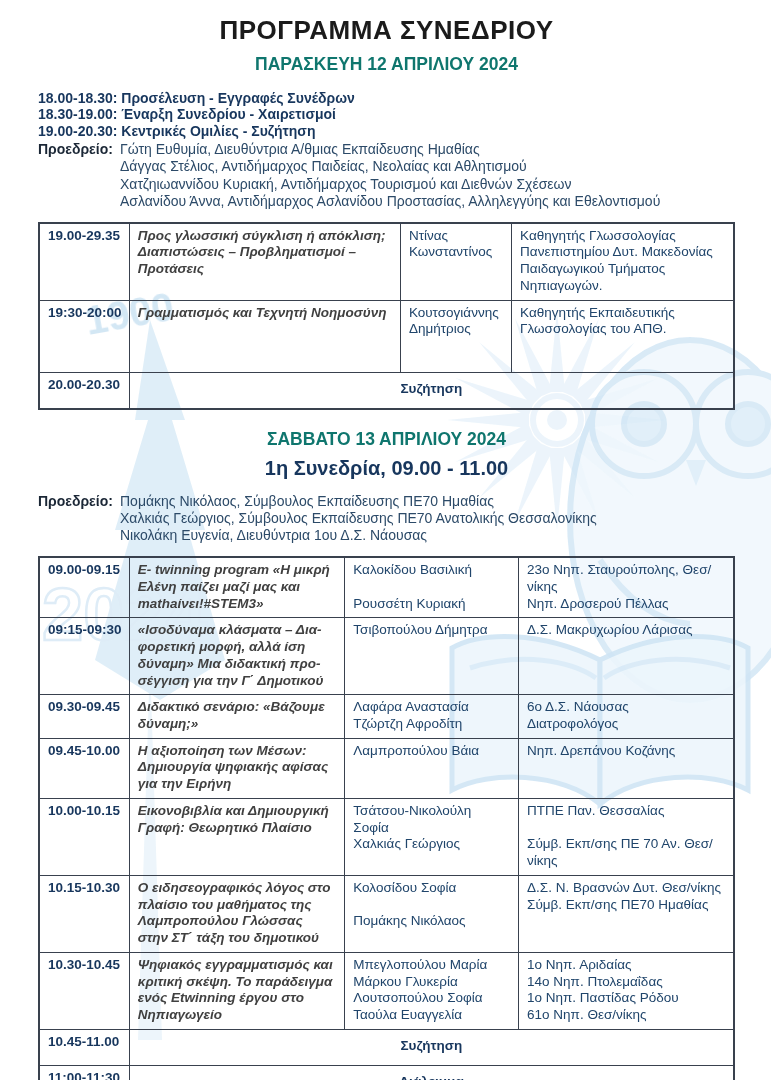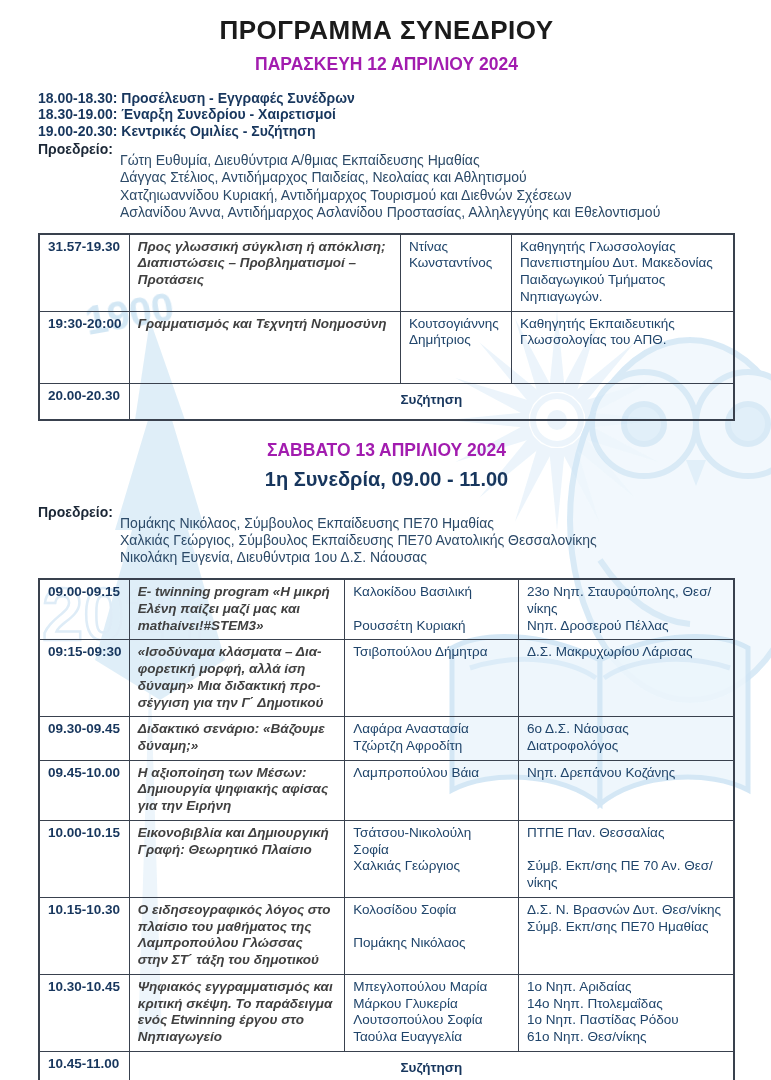--- a/index.html
+++ b/index.html
@@ -10,32 +10,32 @@
   }
   
   .watermark{position:absolute;top:0;left:0;width:771px;height:1080px;z-index:0;pointer-events:none;}
   
   .page{position:relative;z-index:1;padding:16px 36px 0 38px;}
   .page-title{
     text-align:center;font-size:26px;font-weight:bold;color:#1b1b1b;
     letter-spacing:.5px;line-height:1.1;
   }
   .date-heading{
-    text-align:center;font-size:17.5px;font-weight:bold;color:#a21caf;
+    text-align:center;font-size:17.5px;font-weight:bold;color:#0f766e;
     margin-top:10px;line-height:1.1;
   }
   .session-heading{
     text-align:center;font-size:20px;font-weight:bold;color:#17365d;
     margin-top:8px;line-height:1.1;
   }
   .sched{margin-top:16px;}
   .sched-line{font-size:14px;font-weight:bold;color:#17365d;line-height:1.18;}
   .chairs{display:flex;margin-top:2px;font-size:14px;line-height:1.22;}
   .chairs .label{font-weight:bold;color:#1b2736;white-space:nowrap;width:82px;flex:0 0 82px;}
-  .chairs .lines{color:#2c4a68;margin-top:11px;}
+  .chairs .lines{color:#2c4a68;}
   .chairs .lines div{line-height:1.22;}
   table{
     width:100%;border-collapse:collapse;table-layout:fixed;
     border:2px solid #39414e;margin-top:12px;background:transparent;
   }
   td{
     border:1px solid #39414e;padding:4px 8px 5px 8px;vertical-align:top;
     font-size:13.5px;line-height:1.24;color:#20456b;
   }
   .time{font-weight:bold;white-space:nowrap;color:#17365d;}
@@ -126,21 +126,21 @@
 
   <table>
     <colgroup>
         <col style="width:13%">
         <col style="width:39%">
         <col style="width:16%">
         <col style="width:32%">
       </colgroup>
     <tbody>
       <tr>
-        <td class="time">31.57-19.30</td>
+        <td class="time">19.00-29.35</td>
         <td class="ttl">Προς γλωσσική σύγκλιση ή απόκλιση; Διαπιστώσεις – Προβληματισμοί – Προτάσεις</td>
         <td class="pre">Ντίνας Κωνσταντίνος</td>
         <td class="pre">Καθηγητής Γλωσσολογίας Πανεπιστημίου Δυτ. Μακεδονίας Παιδαγωγικού Τμήματος Νηπιαγωγών.</td>
       </tr>
       <tr class="h64">
         <td class="time">19:30-20:00</td>
         <td class="ttl">Γραμματισμός και Τεχνητή Νοημοσύνη</td>
         <td class="pre">Κουτσογιάννης Δημήτριος</td>
         <td class="pre">Καθηγητής Εκπαιδευτικής Γλωσσολογίας του ΑΠΘ.</td>
       </tr>

